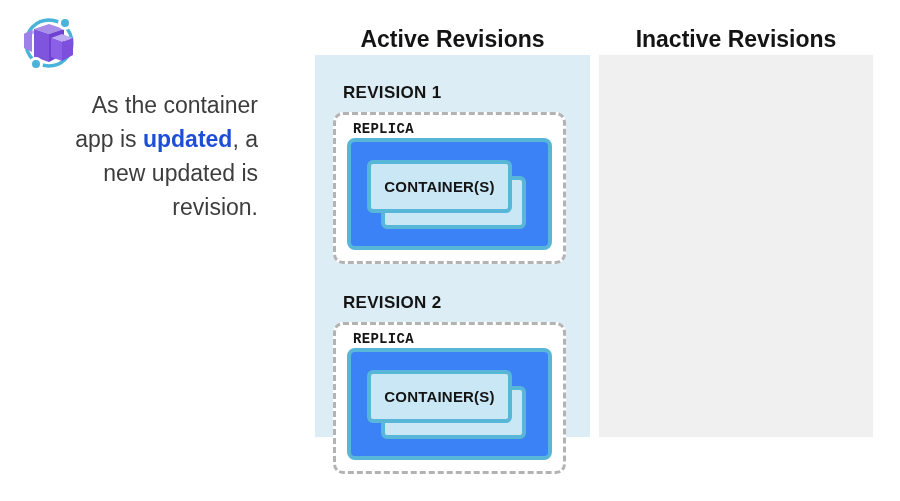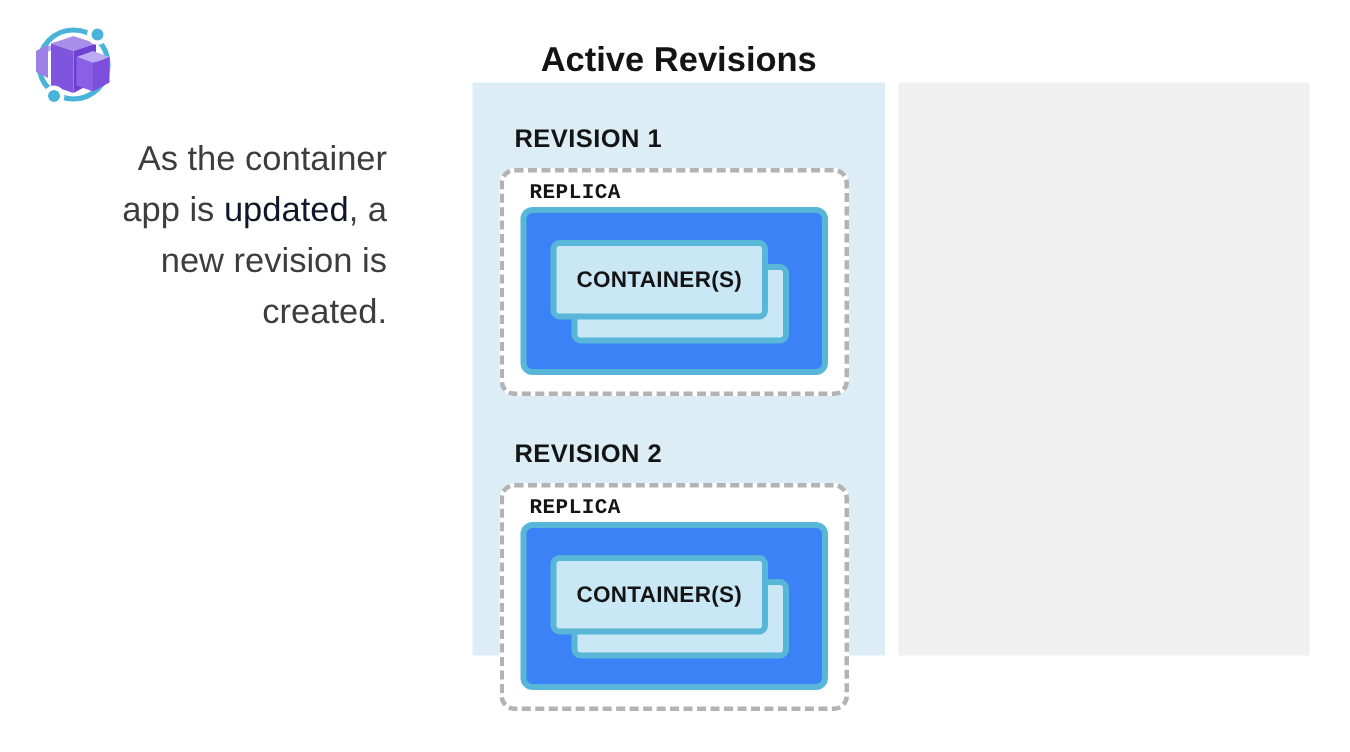--- a/index.html
+++ b/index.html
@@ -26,22 +26,22 @@
     right: 642px;
     text-align: right;
     font-size: 23px;
     line-height: 34px;
     color: #3d3d3d;
     font-weight: 400;
     white-space: nowrap;
     margin-left: 20px;
   }
   .intro .bold {
-    font-weight: 400;
-    color: #0f172a;
+    font-weight: 700;
+    color: #1d4ed8;
   }
   .col-title {
     position: absolute;
     top: 26px;
     text-align: center;
     font-size: 23px;
     font-weight: 700;
     color: #141414;
   }
   .active-title { left: 315px; width: 275px; }
@@ -151,28 +151,29 @@
   </svg>
 
   <div class="intro">
     <div class="line">
       <span>As the container</span>
     </div>
     <div class="line">
       <span>app is </span><span class="bold">updated</span><span>, a</span>
     </div>
     <div class="line">
-      <span>new revision is</span>
-    </div>
-    <div class="line">
-      <span>created.</span>
+      <span>new updated is</span>
+    </div>
+    <div class="line">
+      <span>revision.</span>
     </div>
   </div>
 
   <div class="col-title active-title">Active Revisions</div>
+  <div class="col-title inactive-title">Inactive Revisions</div>
 
   <div class="panel active-panel">
 
     <div class="rev-group rev1">
       <div class="rev-label">REVISION 1</div>
       <div class="dashed-box">
         <div class="replica-label">REPLICA</div>
         <div class="replica-box">
           <div class="container-box back"></div>
           <div class="container-box front">

